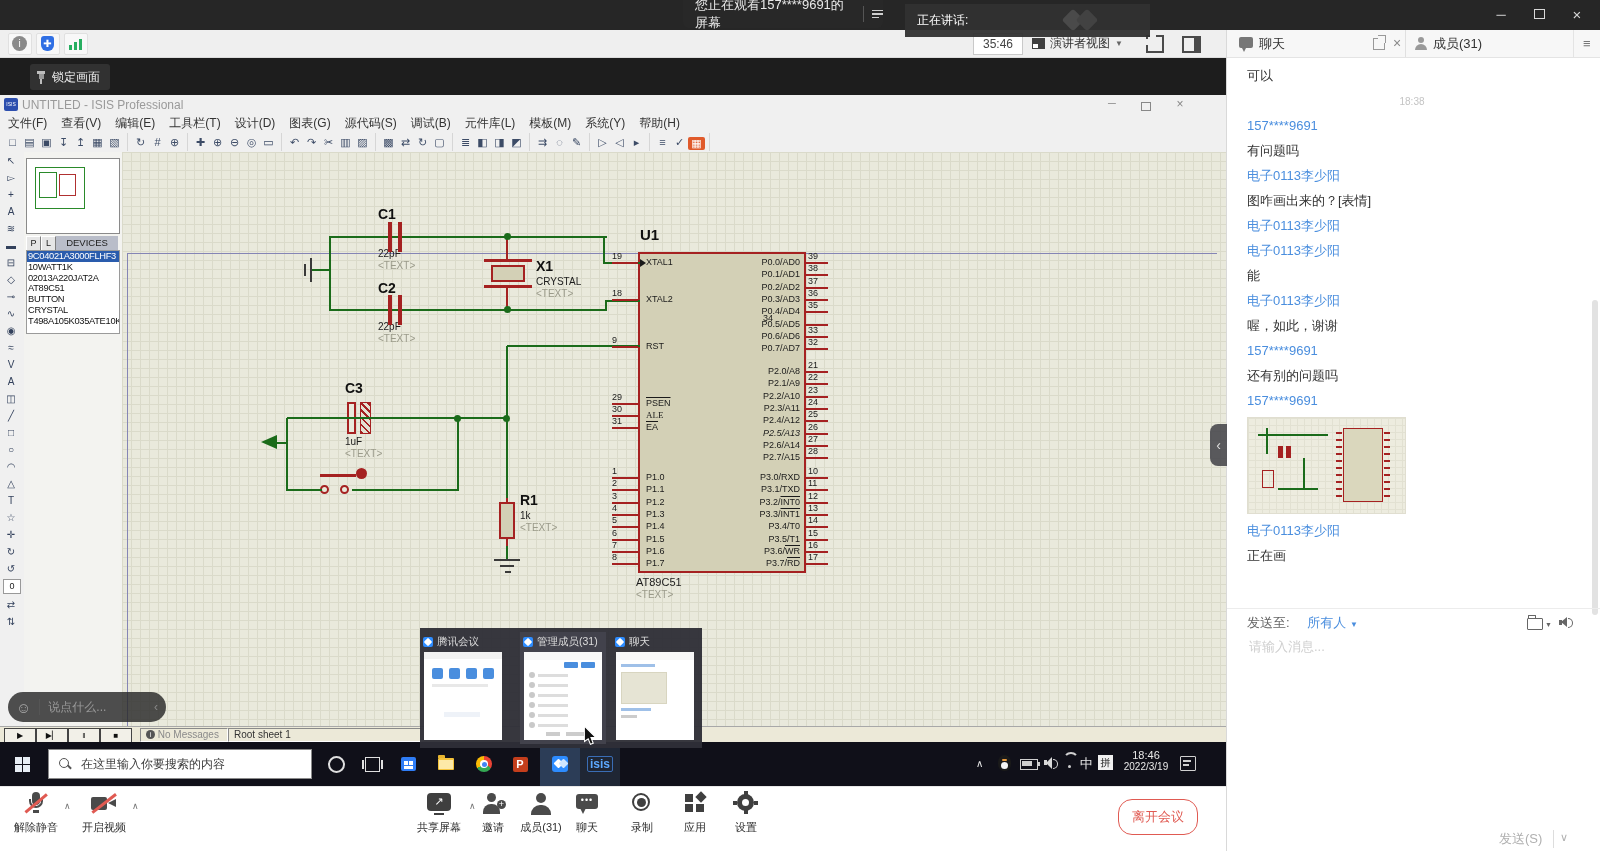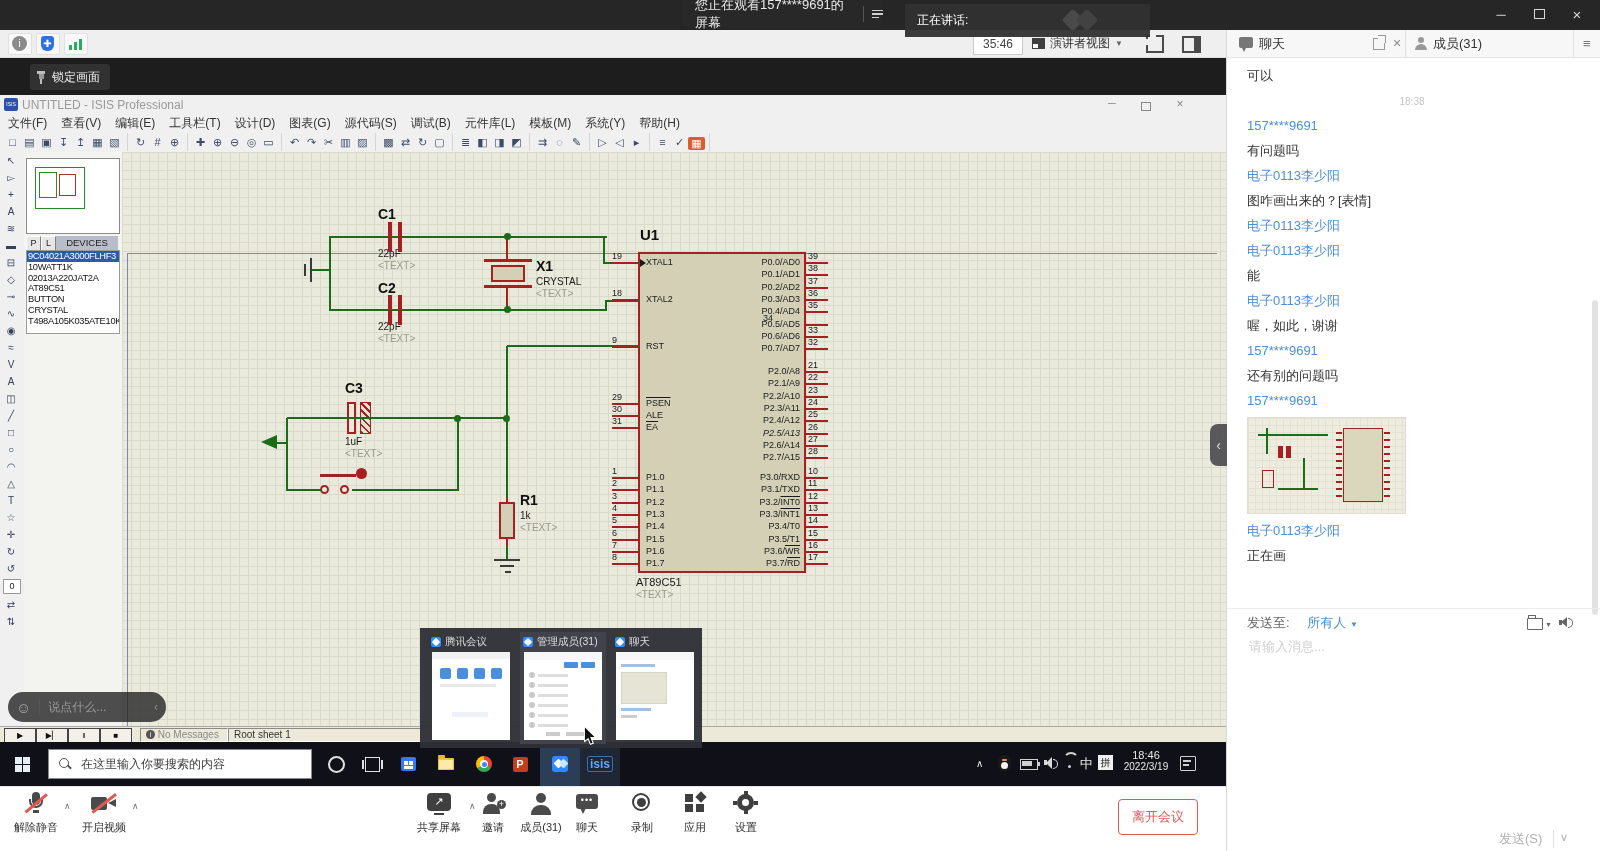--- a/index.html
+++ b/index.html
@@ -75,21 +75,21 @@
         display:flex;align-items:center;gap:8px;padding-left:10px;box-sizing:border-box;}
   #tb-search input{border:none;outline:none;font-size:12px;color:#333;width:200px;font-family:"Liberation Sans",sans-serif;background:transparent;}
   #tb-search input::placeholder{color:#3c3c3c;}
   .tray-item{position:absolute;color:#e8e8e8;}
   
   #meet-bar{position:absolute;left:0;top:786px;width:1226px;height:65px;background:#fff;border-top:1px solid #e8e8e8;z-index:20;}
   .mctrl{position:absolute;top:5px;width:56px;text-align:center;}
   .mi{position:relative;width:32px;height:24px;margin:0 auto;}
   .mlabel{font-size:11px;color:#2e2e2e;margin-top:4px;white-space:nowrap;}
   .mcaret{position:absolute;top:14px;font-size:9px;color:#777;}
-  #leave-btn{position:absolute;left:1118px;top:12px;width:78px;height:34px;border:1px solid #e05a52;border-radius:4px;
+  #leave-btn{position:absolute;left:1118px;top:12px;width:78px;height:34px;border:1px solid #e05a52;border-radius:14px;
         color:#e05a52;font-size:13px;text-align:center;line-height:34px;background:#fff;}
   
   #preview-popup{position:absolute;left:420px;top:628px;width:282px;height:120px;background:rgba(47,47,55,.96);z-index:30;}
   .pv-card{position:absolute;top:4px;width:86px;height:112px;}
   .pv-card.hover{background:#42424c;}
   .pv-head{display:flex;align-items:center;gap:4px;height:16px;padding:2px 3px 0 3px;}
   .pv-ic{width:10px;height:10px;border-radius:2px;background:#2d8cff;flex:none;position:relative;}
   .pv-ic::after{content:"";position:absolute;left:2px;top:2px;width:6px;height:6px;background:#fff;transform:rotate(45deg);border-radius:1px;}
   .pv-title{font-size:10.5px;color:#ddd;white-space:nowrap;overflow:hidden;}
   .pv-thumb{position:absolute;left:4px;top:20px;width:78px;height:88px;background:#fff;overflow:hidden;}
@@ -415,21 +415,21 @@
       <div class="pin-num" style="left: 612px; top: 288px; width: 24px;">18</div>
       <div class="pinlab" style="left: 646px; top: 294px;">XTAL2</div>
       <div class="r" style="left: 612px; top: 346px; width: 26px; height: 2px;"></div>
       <div class="pin-num" style="left: 612px; top: 335px; width: 24px;">9</div>
       <div class="pinlab" style="left: 646px; top: 341px;">RST</div>
       <div class="r" style="left: 612px; top: 403px; width: 26px; height: 2px;"></div>
       <div class="pin-num" style="left: 612px; top: 392px; width: 24px;">29</div>
       <div class="pinlab" style="left: 646px; top: 398px;"><span style="text-decoration: overline;">PSEN</span></div>
       <div class="r" style="left: 612px; top: 415px; width: 26px; height: 2px;"></div>
       <div class="pin-num" style="left: 612px; top: 404px; width: 24px;">30</div>
-      <div class="pinlab" style="left: 646px; top: 410px;">ALE</div>
+      <div class="pinlab" style="left: 646px; top: 410px; font-family: Liberation Serif, serif;">ALE</div>
       <div class="r" style="left: 612px; top: 427px; width: 26px; height: 2px;"></div>
       <div class="pin-num" style="left: 612px; top: 416px; width: 24px;">31</div>
       <div class="pinlab" style="left: 646px; top: 422px;"><span style="text-decoration: overline;">EA</span></div>
       <div class="r" style="left: 612px; top: 477px; width: 26px; height: 2px;"></div>
       <div class="pin-num" style="left: 612px; top: 466px; width: 24px;">1</div>
       <div class="pinlab" style="left: 646px; top: 472px;">P1.0</div>
       <div class="r" style="left: 612px; top: 489.3px; width: 26px; height: 2px;"></div>
       <div class="pin-num" style="left: 612px; top: 478.3px; width: 24px;">2</div>
       <div class="pinlab" style="left: 646px; top: 484.3px;">P1.1</div>
       <div class="r" style="left: 612px; top: 501.6px; width: 26px; height: 2px;"></div>
@@ -688,21 +688,21 @@
           <span style="position: absolute; left: 14px; top: -1px; width: 4px; height: 4px; background: rgb(63, 63, 63);"></span>
           <span style="position: absolute; left: 14px; top: 18px; width: 4px; height: 4px; background: rgb(63, 63, 63);"></span>
           <span style="position: absolute; left: 3px; top: 9px; width: 4px; height: 4px; background: rgb(63, 63, 63);"></span>
           <span style="position: absolute; left: 24px; top: 9px; width: 4px; height: 4px; background: rgb(63, 63, 63);"></span>
         </div>
         <div class="mlabel">设置</div>
       </div>
     </div>
 
   <div id="preview-popup">
-      <div class="pv-card" style="left: 8px;">
+      <div class="pv-card" style="left: 0;">
         <div class="pv-head">
           <span class="pv-ic"></span>
           <span class="pv-title">腾讯会议</span>
         </div>
         <div class="pv-thumb">
           <div style="position: absolute; left: 0px; top: 0px; right: 0px; height: 7px; background: rgb(242, 242, 242);"></div>
           <div style="position: absolute; left: 8px; top: 16px; width: 11px; height: 11px; border-radius: 2px; background: rgb(74, 142, 222);"></div>
           <div style="position: absolute; left: 25px; top: 16px; width: 11px; height: 11px; border-radius: 2px; background: rgb(74, 142, 222);"></div>
           <div style="position: absolute; left: 42px; top: 16px; width: 11px; height: 11px; border-radius: 2px; background: rgb(74, 142, 222);"></div>
           <div style="position: absolute; left: 59px; top: 16px; width: 11px; height: 11px; border-radius: 2px; background: rgb(74, 142, 222);"></div>

